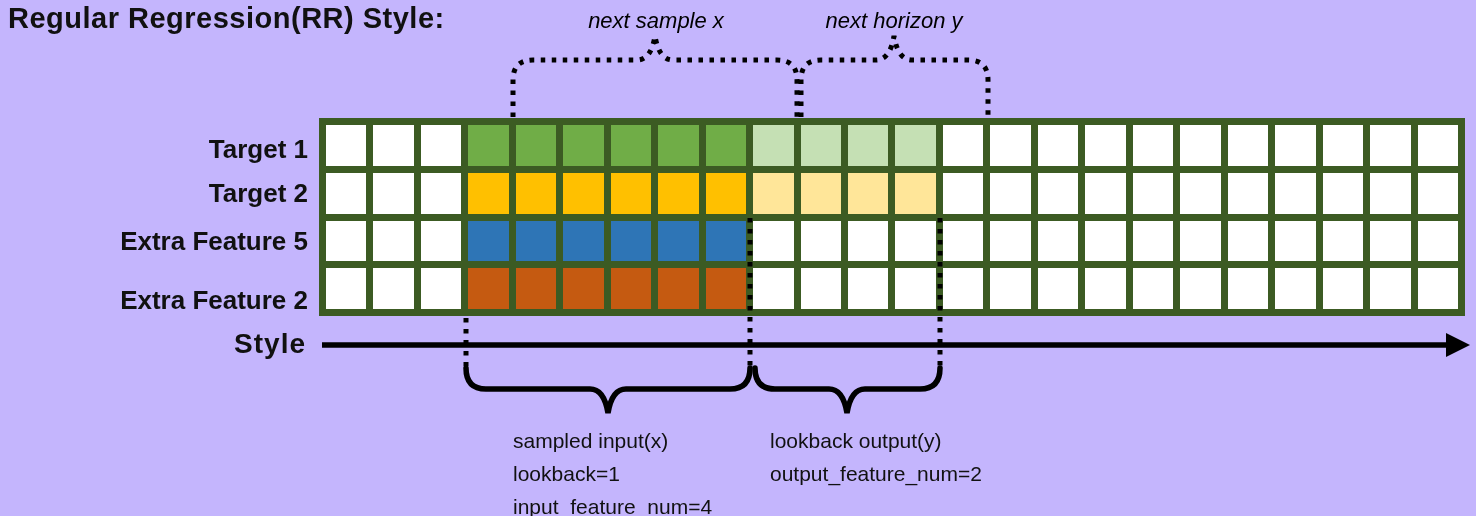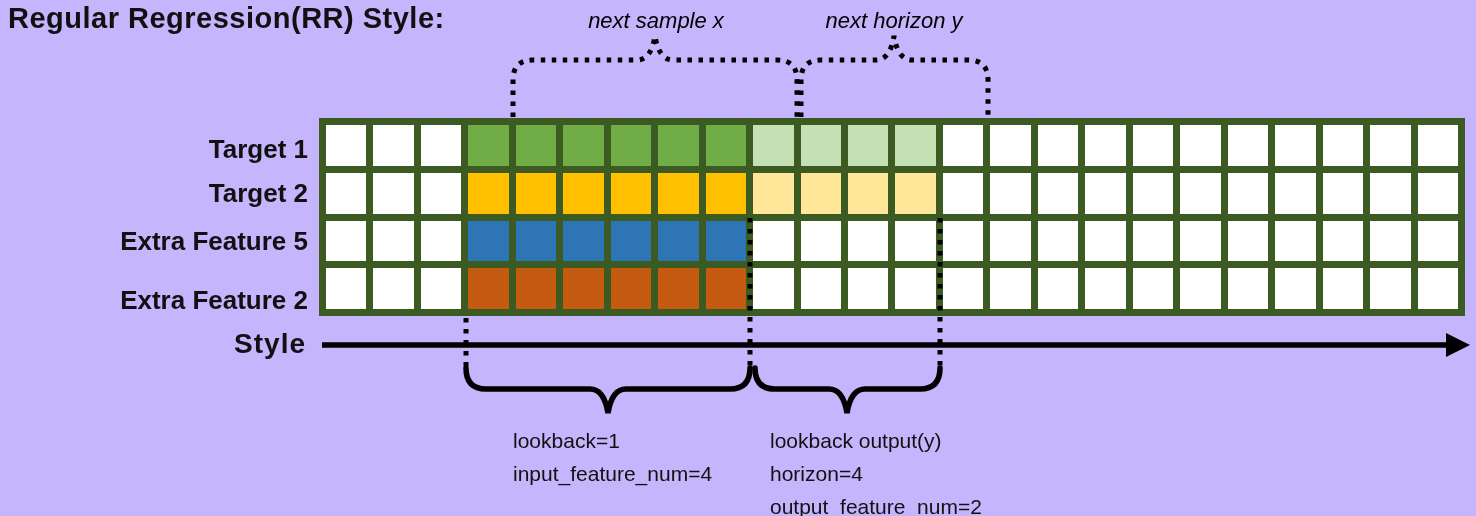--- a/index.html
+++ b/index.html
@@ -210,22 +210,22 @@
 
     <line x1="322" y1="345" x2="1450" y2="345" stroke="#000" stroke-width="5.5"></line>
     <polygon points="1446,333 1470,345 1446,357" fill="#000"></polygon>
 
     <path d="M 466,368 Q 466,389 486,389 L 590,389 Q 604,389 608,413 Q 612,389 626,389 L 730,389 Q 750,389 750,368" fill="none" stroke="#000" stroke-width="5.5" stroke-linecap="round"></path>
 
     <path d="M 755,368 Q 755,389 775,389 L 829,389 Q 843,389 847,413 Q 851,389 865,389 L 920,389 Q 940,389 940,368" fill="none" stroke="#000" stroke-width="5.5" stroke-linecap="round"></path>
   </svg>
 
   <div class="note left">
+    <div>sampled input(x)</div>
     <div>lookback=1</div>
     <div>input_feature_num=4</div>
   </div>
   <div class="note right">
     <div>lookback output(y)</div>
-    <div>horizon=4</div>
     <div>output_feature_num=2</div>
   </div>
 
 </div>
 
 </body></html>

